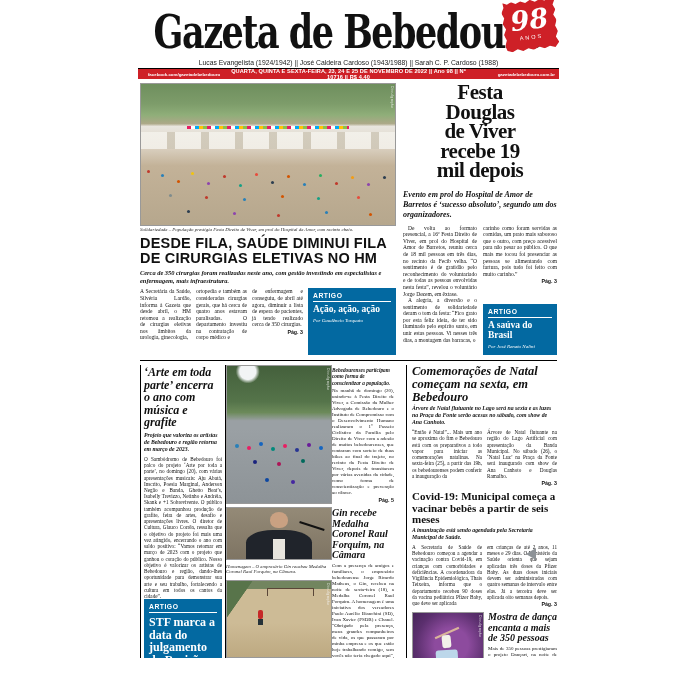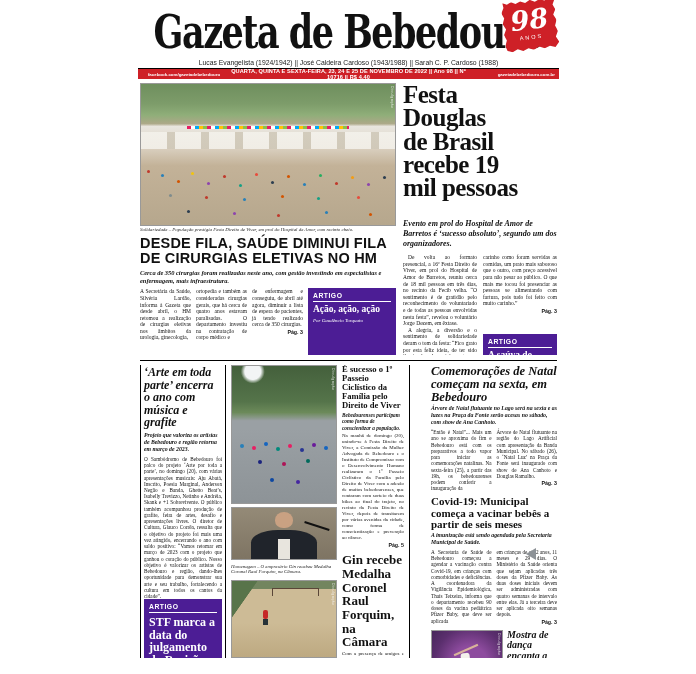--- a/index.html
+++ b/index.html
@@ -22,21 +22,21 @@
   .metabar .center { flex:1; text-align:center; font-size:5.6px; font-weight:bold; letter-spacing:0.1px; }
 
   
   .body-txt { font-size:5.5px; line-height:1.2; text-align:justify; }
   .body-txt p { text-indent:5px; }
   .deck { font-weight:bold; font-style:italic; }
   .pag { display:block; text-align:right; font-weight:bold; font-size:5.3px; font-family:"Liberation Sans", sans-serif; margin-top:1px; }
   .caption { font-size:4.9px; font-style:italic; color:#222; line-height:1.15; }
 
   
-  .artigo { background:#4c1d95; color:#fff; padding:4px 5px 3px 5px; display:flex; flex-direction:column; }
+  .artigo { background:#0369a1; color:#fff; padding:4px 5px 3px 5px; display:flex; flex-direction:column; }
   .artigo .label { font-family:"Liberation Sans", sans-serif; font-weight:bold; font-size:6.8px; letter-spacing:0.5px; border-bottom:0.5px solid #fff; padding-bottom:2px; margin-bottom:3px; }
   .artigo .a-title { font-weight:bold; font-size:9.5px; line-height:1.05; }
   .artigo .a-title.small { font-size:12px; }
   .artigo .a-author { font-style:italic; font-size:5px; margin-top:3px; }
   .artigo .a-pag { text-align:right; font-weight:bold; font-size:5.2px; font-family:"Liberation Sans", sans-serif; margin-top:auto; }
 
   
   .top-section { display:flex; gap:7px; padding:4px 2px 2px 2px; height:278px; }
   .top-left { width:256px; overflow:hidden; }
   .top-right { flex:1; overflow:hidden; }
@@ -57,28 +57,28 @@
       40px 40px 0 #2c3e50, 86px 42px 0 #8e44ad, 130px 44px 0 #c0392b, 178px 41px 0 #2980b9, 222px 43px 0 #d35400; }
   .tents { position:absolute; left:0; top:34%; width:100%; height:12%;
     background:repeating-linear-gradient(90deg, #f4f2ec 0 26px, #cfc8b8 26px 34px); opacity:0.85; }
 
   .saude-title { font-family:"Liberation Sans", sans-serif; font-weight:bold; font-size:14.5px; line-height:1.08; letter-spacing:0.2px; margin-top:3px; }
   .saude-deck { font-size:6.4px; line-height:1.2; margin-top:2px; }
   .saude-row { display:flex; gap:5px; margin-top:4px; }
   .saude-col { flex:1; }
   .artigo-acao { width:88px; height:74px; }
 
-  .festa-title { font-size:25px; line-height:0.93; font-weight:bold; letter-spacing:-0.5px; }
-  .festa-deck { font-size:8px; line-height:1.25; margin-top:20px; }
+  .festa-title { font-size:21px; line-height:0.93; font-weight:bold; letter-spacing:-0.5px;text-align:center; }
+  .festa-deck { font-size:8px; line-height:1.25; margin-top:9px; }
   .festa-body { display:flex; gap:6px; margin-top:5px; }
   .festa-col { flex:1; }
   .artigo-sauva { height:74px; margin-top:20px; }
 
   
-  .bottom-section { display:flex; gap:5px; border-top:1.5px solid #000; margin:3px 2px 0 2px; padding-top:4px; height:298px; }
+  .bottom-section { display:flex; border-top:1.5px solid #000; margin:3px 2px 0 2px; padding-top:4px; height:298px; }
   .col-arte { width:86px; border-left:1px solid #000; border-right:1px solid #000; padding:1px 3px; overflow:hidden; display:flex; flex-direction:column; }
   .arte-title { font-size:12px; font-weight:bold; font-style:italic; line-height:1.05; }
   .arte-deck { font-size:5.8px; line-height:1.2; margin-top:3px; }
   .arte-body { font-size:5.2px; margin-top:3px; }
   .artigo-stf { margin-top:auto; height:62px; }
 
   .col-photos { width:106px; display:flex; flex-direction:column; gap:3px; overflow:hidden; }
   .photo { position:relative; border:0.5px solid #999; overflow:hidden; }
   .photo-cyclists { height:150px;
     background-color:#9aa0a4;
@@ -103,23 +103,23 @@
   .rail { position:absolute; left:38%; top:10%; width:46%; height:8px; border:1.5px solid #5a4638; border-bottom:none; }
   .skater { position:absolute; left:30%; top:38%; width:5px; height:9px; background:#c62828; border-radius:2px; }
   .skater:after { content:""; position:absolute; left:0; top:9px; width:5px; height:6px; background:#263238; }
   .photo-caption { margin:1px 0 2px 0; }
   .credit { position:absolute; right:1px; top:2px; font-family:"Liberation Sans", sans-serif; font-size:3.5px; color:#f4f4f4; writing-mode:vertical-rl; letter-spacing:0.5px; opacity:0.85; }
 
   .col-midtext { width:62px; overflow:hidden; }
   .passeio-title { font-size:8.6px; font-weight:bold; line-height:1.05; }
   .mid-deck { font-size:5.3px; line-height:1.2; margin-top:2px; }
   .mid-body { font-size:5px; margin-top:2px; }
-  .gin-title { font-size:13px; font-weight:bold; line-height:1.05; margin-top:5px; }
-
-  .col-right { flex:1; border-left:1px solid #000; padding-left:21px; overflow:hidden; }
+  .gin-title { font-size:10px; font-weight:bold; font-style:italic; line-height:1.05; margin-top:5px; }
+
+  .col-right { flex:1; border-left:1px solid #000; padding-left:5px; overflow:hidden;margin-left:12px; }
   .natal-title { font-size:12.5px; font-weight:bold; font-style:italic; line-height:1.02; }
   .right-deck { font-size:5.8px; line-height:1.2; margin-top:2px; }
   .two-col { display:flex; gap:5px; margin-top:3px; }
   .two-col > div { flex:1; font-size:5.2px; }
   .covid-title { font-size:11px; font-weight:bold; line-height:1.02; margin-top:5px; }
   .danca-row { display:flex; gap:4px; margin-top:5px; }
   .photo-dancer { width:72px; height:86px; flex:none;
     background:radial-gradient(circle at 55% 38%, #8d4b9e 0 26%, #5b2f6e 55%, #321b45 100%); }
   .dancer-torso { position:absolute; left:42%; top:26%; width:9px; height:13px; background:#f3f1ea; border-radius:3px; transform:rotate(-6deg); }
   .dancer-skirt { position:absolute; left:33%; top:44%; width:22px; height:15px; background:#bcd7ea; border-radius:3px 3px 60% 60%; transform:rotate(-4deg); }
@@ -175,23 +175,23 @@
             <div class="a-author">Por Gaudêncio Torquato</div>
 
           </div>
         </div>
       </div>
 
       <div class="top-right">
         <h1 class="festa-title">
           <div>Festa</div>
           <div>Douglas</div>
-          <div>de Brasil</div>
+          <div>de Viver</div>
           <div>recebe 19</div>
-          <div>mil pessoas</div>
+          <div>mil depois</div>
         </h1>
         <div class="festa-deck deck">Evento em prol do Hospital de Amor de Barretos é ‘sucesso absoluto’, segundo um dos organizadores.</div>
         <div class="festa-body">
           <div class="festa-col body-txt">
             <p>De volta ao formato presencial, a 16ª Festa Direito de Viver, em prol do Hospital de Amor de Barretos, reuniu cerca de 18 mil pessoas em três dias, no recinto da Fecib velha. “O sentimento é de gratidão pelo reconhecimento do voluntariado e de todas as pessoas envolvidas nesta festa”, revelou o voluntário Jorge Dezem, em êxtase.</p>
             <p>A alegria, a diversão e o sentimento de solidariedade deram o tom da festa: “Fico grato por esta feliz ideia, de ter sido iluminado pelo espírito santo, em unir estas pessoas. Vi nesses três dias, a montagem das barracas, o</p>
           </div>
           <div class="festa-col">
             <div class="body-txt">carinho como foram servidas as comidas, um prato mais saboroso que o outro, com preço acessível para não pesar ao público. O que mais me tocou foi presenciar as pessoas se alimentando com fartura, pois tudo foi feito com muito carinho.”</div>
             <span class="pag">Pág. 3</span>
@@ -233,21 +233,20 @@
         </div>
         <div class="caption photo-caption">Homenagem – O empresário Gin recebeu Medalha Coronel Raul Forquim, na Câmara.</div>
         <div class="photo photo-skater">
           <div class="rail"></div>
           <div class="skater"></div>
           <span class="credit">Divulgação</span>
         </div>
       </div>
 
       <div class="col-midtext">
-        <h4 class="passeio-title">É sucesso o 1º Passeio Ciclístico da Família pelo Direito de Viver</h4>
         <div class="mid-deck deck">Bebedourenses participam como forma de conscientizar a população.</div>
         <div class="mid-body body-txt">
           <span>Na manhã de domingo (20), unindo-se à Festa Direito de Viver, a Comissão da Mulher Advogada de Bebedouro e o Instituto de Compromisso com o Desenvolvimento Humano realizaram o 1º Passeio Ciclístico da Família pelo Direito de Viver com a adesão de muitos bebedourenses, que contaram com sorteio de duas bikes ao final do trajeto, no recinto da Festa Direito de Viver, depois de transitarem por várias avenidas da cidade, como forma de conscientização e prevenção ao câncer.</span>
           <span class="pag">Pág. 5</span>
         </div>
         <h4 class="gin-title">Gin recebe Medalha Coronel Raul Forquim, na Câmara</h4>
         <div class="mid-body body-txt">
           <span>Com a presença de amigos e familiares, o empresário bebedourense Jorge Ricardo Matheus, o Gin, recebeu na noite de sexta-feira (18), a Medalha Coronel Raul Forquim. A homenagem é uma iniciativa dos vereadores Paulo Aurélio Bianchini (SD), Ivan Xavier (PSDB) e Chanel. “Obrigado pela presença, meus grandes companheiros de vida, os que passaram por minha empresa e os que estão hoje trabalhando comigo, sem vocês não teria chegado aqui”, ressaltou o empresário em discurso.</span>
           
         </div>

